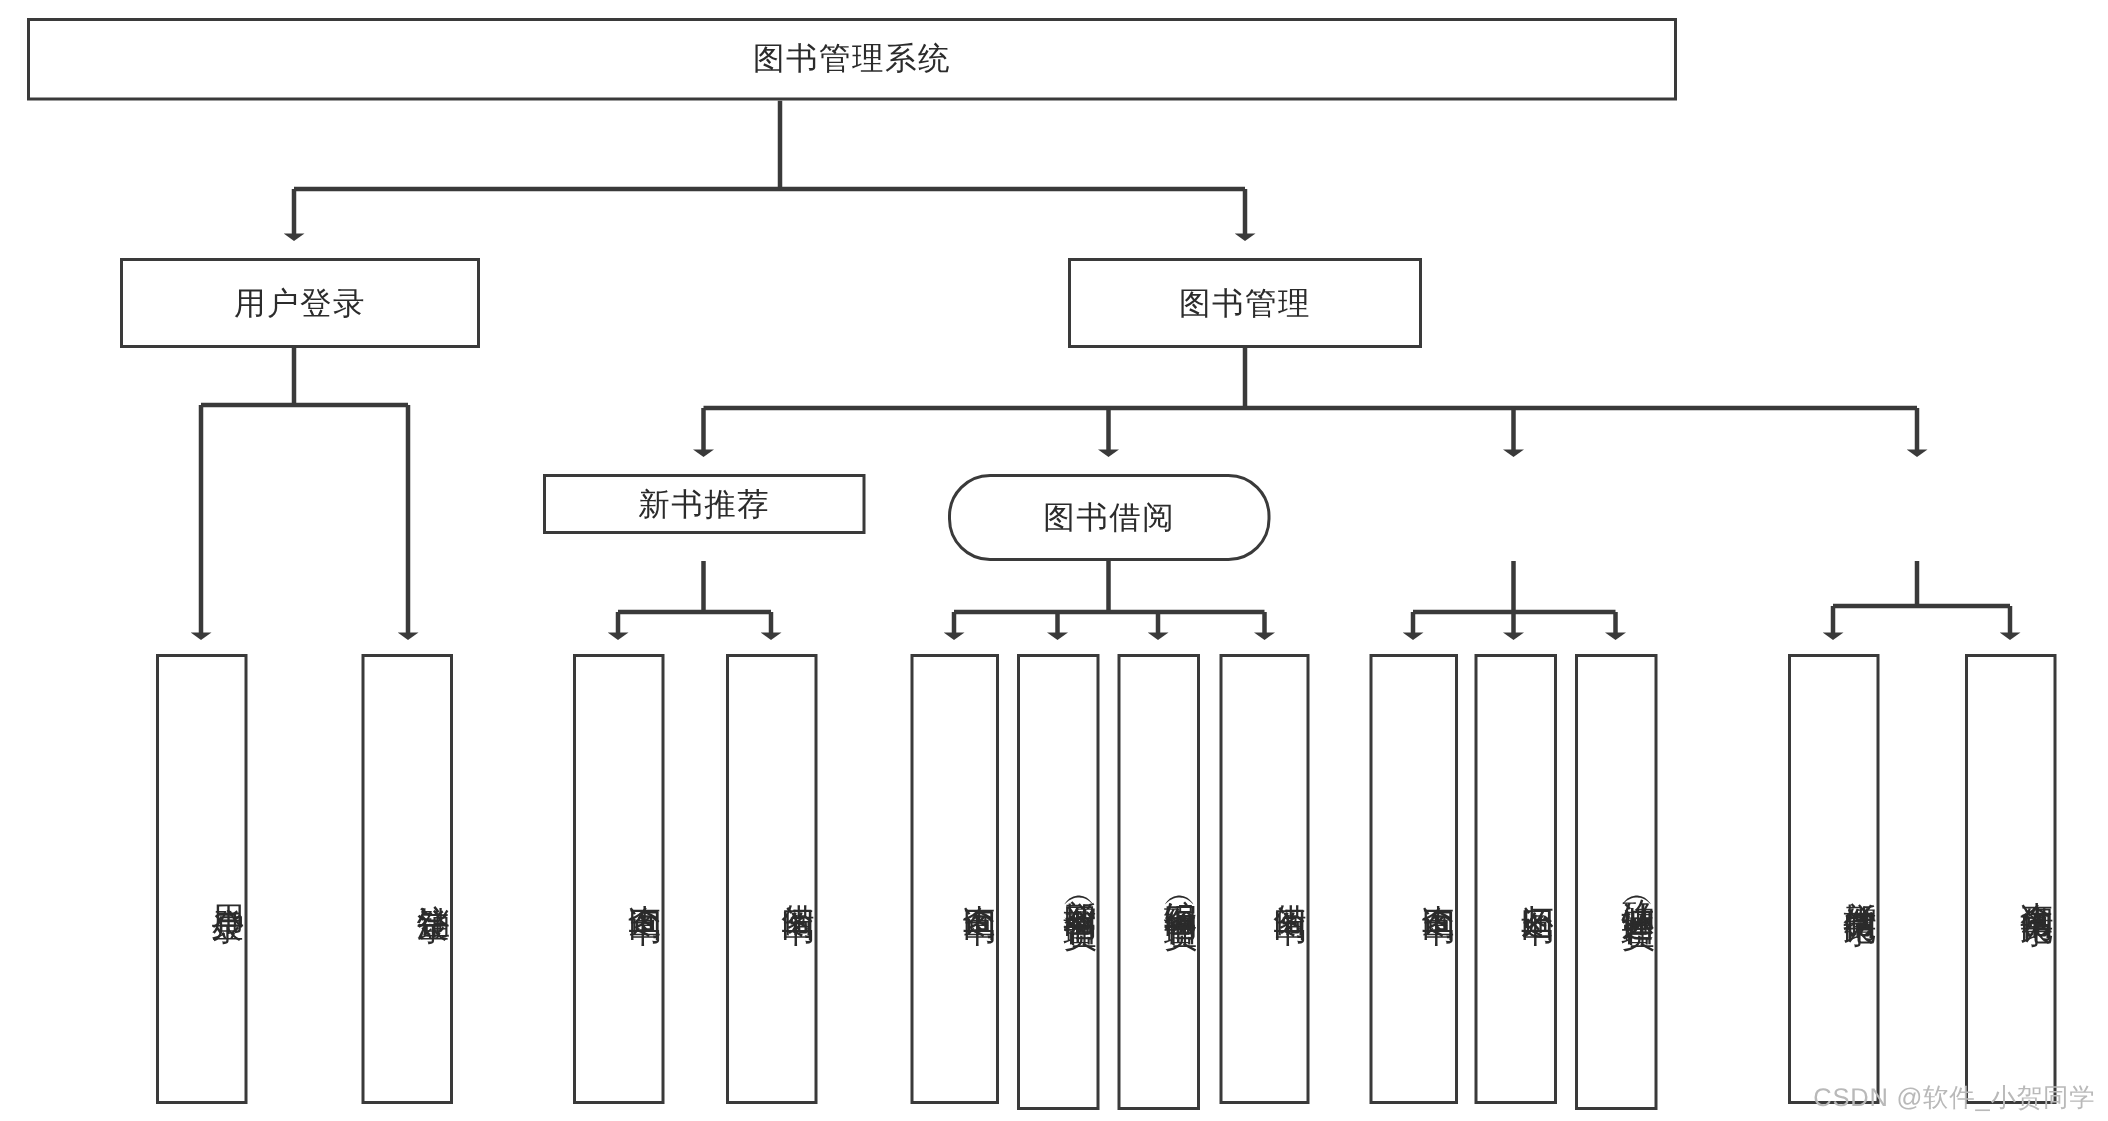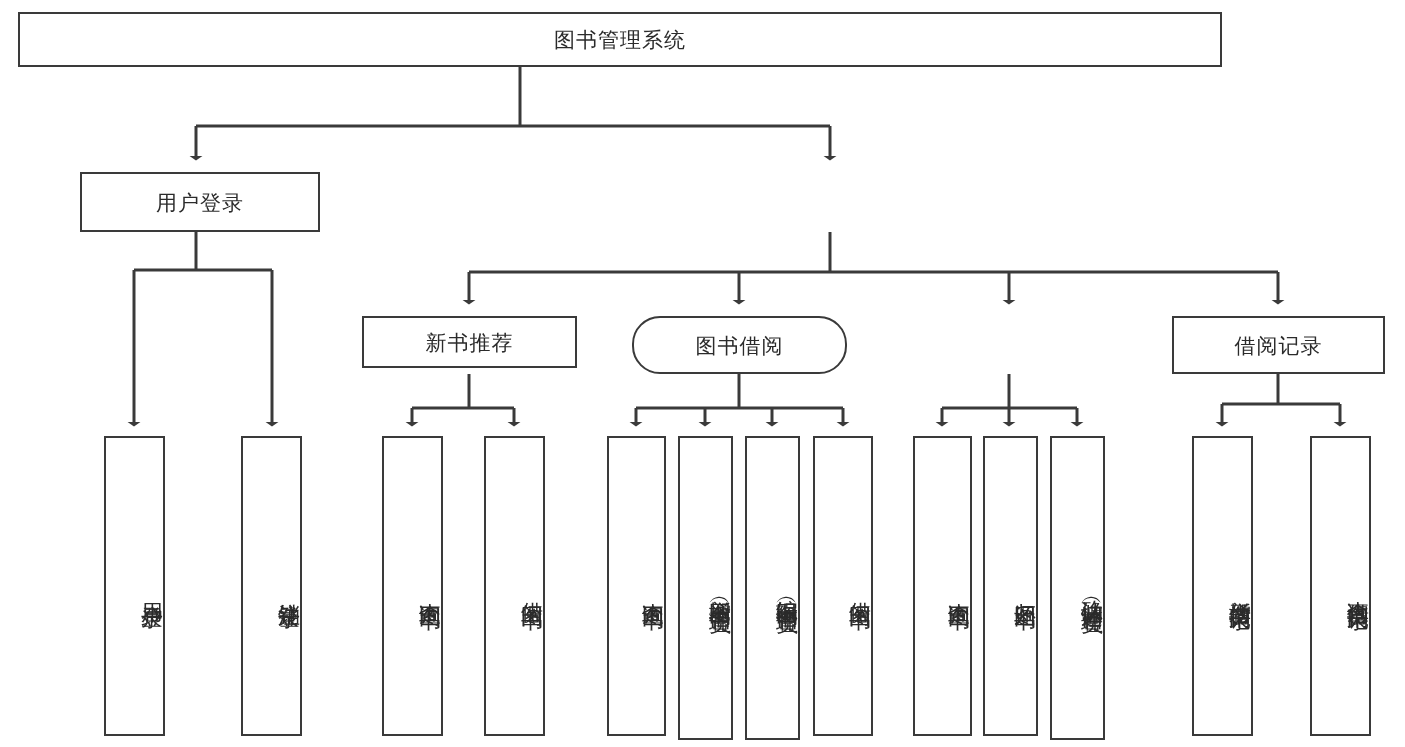--- a/index.html
+++ b/index.html
@@ -102,41 +102,41 @@
       <path d="M1009,408 L1009,424" marker-end="url(#ah)"></path>
       <path d="M1077,408 L1077,424" marker-end="url(#ah)"></path>
 
       <path d="M1278,374 L1278,404"></path>
       <path d="M1222,404 L1340,404"></path>
       <path d="M1222,404 L1222,424" marker-end="url(#ah)"></path>
       <path d="M1340,404 L1340,424" marker-end="url(#ah)"></path>
     </g>
   </svg>
 
-  <div class="node h" style="left:18px;top:12px;width:1204px;height:55px;">
+  <div class="node h" style="left:18px;top:12px;width:1100px;height:55px;">
     <span class="txt">图书管理系统</span>
   </div>
 
   <div class="node h" style="left:80px;top:172px;width:240px;height:60px;">
     <span class="txt">用户登录</span>
   </div>
 
+  <div class="node h" style="left:712px;top:172px;width:236px;height:60px;">
+    <span class="txt">图书管理</span>
+  </div>
 
-  <div class="node h" style="left:362px;top:316px;width:215px;height:52px;">
+  <div class="node h" style="left:362px;top:316px;width:215px;height:40px;">
     <span class="txt">新书推荐</span>
   </div>
 
   <div class="node h" style="left:632px;top:316px;width:215px;height:58px;border-radius:28px;">
     <span class="txt">图书借阅</span>
   </div>
 
 
-  <div class="node h" style="left:1172px;top:316px;width:213px;height:58px;">
-    <span class="txt">借阅记录</span>
-  </div>
 
   <div class="node v" style="left:104px;top:436px;width:61px;height:300px;">
     <span class="txt">用户登录</span>
   </div>
 
   <div class="node v" style="left:241px;top:436px;width:61px;height:300px;">
     <span class="txt">注销登录</span>
   </div>
 
   <div class="node v" style="left:382px;top:436px;width:61px;height:300px;">
@@ -176,13 +176,14 @@
   </div>
 
   <div class="node v" style="left:1192px;top:436px;width:61px;height:300px;">
     <span class="txt">新增借阅记录</span>
   </div>
 
   <div class="node v" style="left:1310px;top:436px;width:61px;height:300px;">
     <span class="txt">查询借阅记录</span>
   </div>
 
+  <div class="watermark">CSDN @软件_小贺同学</div>
 </div>
 
 </body></html>

